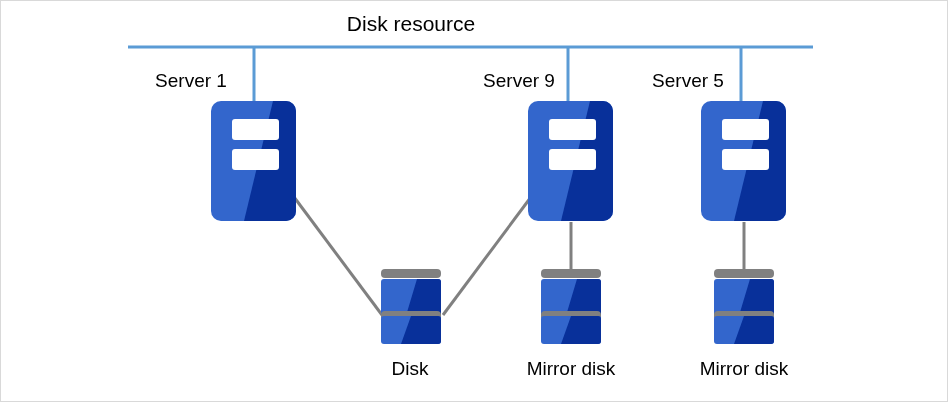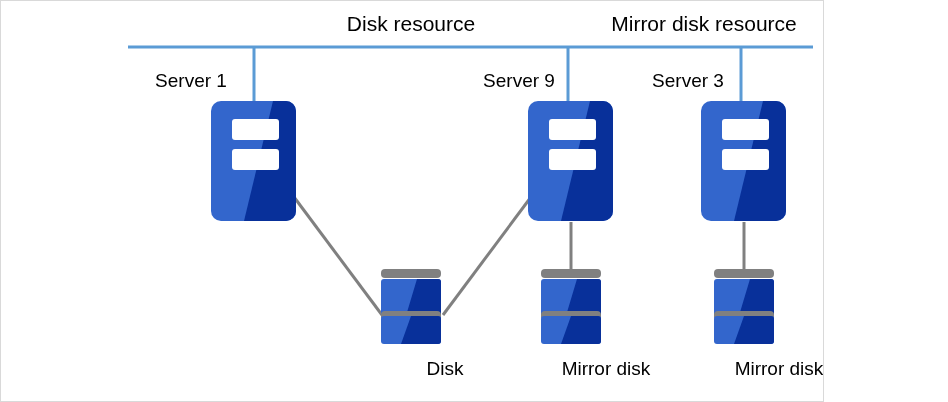--- a/index.html
+++ b/index.html
@@ -2,21 +2,21 @@
 <html><head>
 <meta charset="utf-8">
 <style>
   html, body {
     margin: 0;
     padding: 0;
     background: #ffffff;
   }
   #canvas {
     position: relative;
-    width: 824px;
+    width: 948px;
     height: 402px;
     background: #ffffff;
     border: 1px solid #d9d9d9;
     box-sizing: border-box;
     overflow: hidden;
     font-family: "Liberation Sans", sans-serif;
   }
   svg.layer {
     position: absolute;
     left: 0;
@@ -35,21 +35,20 @@
     font-size: 21px;
     text-align: center;
   }
   .lbl-server {
     font-size: 19px;
     text-align: left;
   }
   .lbl-disk {
     font-size: 19px;
     text-align: center;
-    margin-left: 35px;
   }
   .centered {
     transform: translateX(-50%);
   }
 </style>
 </head>
 <body>
 
 <div id="canvas">
 
@@ -160,23 +159,22 @@
       </g>
       <rect x="713" y="310" width="60" height="9" rx="4" ry="4" fill="#808080"></rect>
       <g clip-path="url(#clip-dk-3b)">
         <rect x="713" y="315" width="60" height="28" fill="#3366cc"></rect>
         <polygon points="743,315 773,315 773,343 733,343" fill="#08309a"></polygon>
       </g>
     </g>
   </svg>
 
   <div class="lbl lbl-resource centered" style="left:410px; top:12px;">Disk resource</div>
-  <div class="lbl lbl-resource centered" style="left:703px; top:12px;">Mirror disk resource</div>
 
   <div class="lbl lbl-server centered" style="left:190px; top:70px;">Server 1</div>
   <div class="lbl lbl-server centered" style="left:518px; top:70px;">Server 9</div>
-  <div class="lbl lbl-server centered" style="left:687px; top:70px;">Server 3</div>
+  <div class="lbl lbl-server centered" style="left:687px; top:70px;">Server 5</div>
 
   <div class="lbl lbl-disk centered" style="left:409px; top:358px;">Disk</div>
   <div class="lbl lbl-disk centered" style="left:570px; top:358px;">Mirror disk</div>
   <div class="lbl lbl-disk centered" style="left:743px; top:358px;">Mirror disk</div>
 
 </div>
 
 </body></html>

